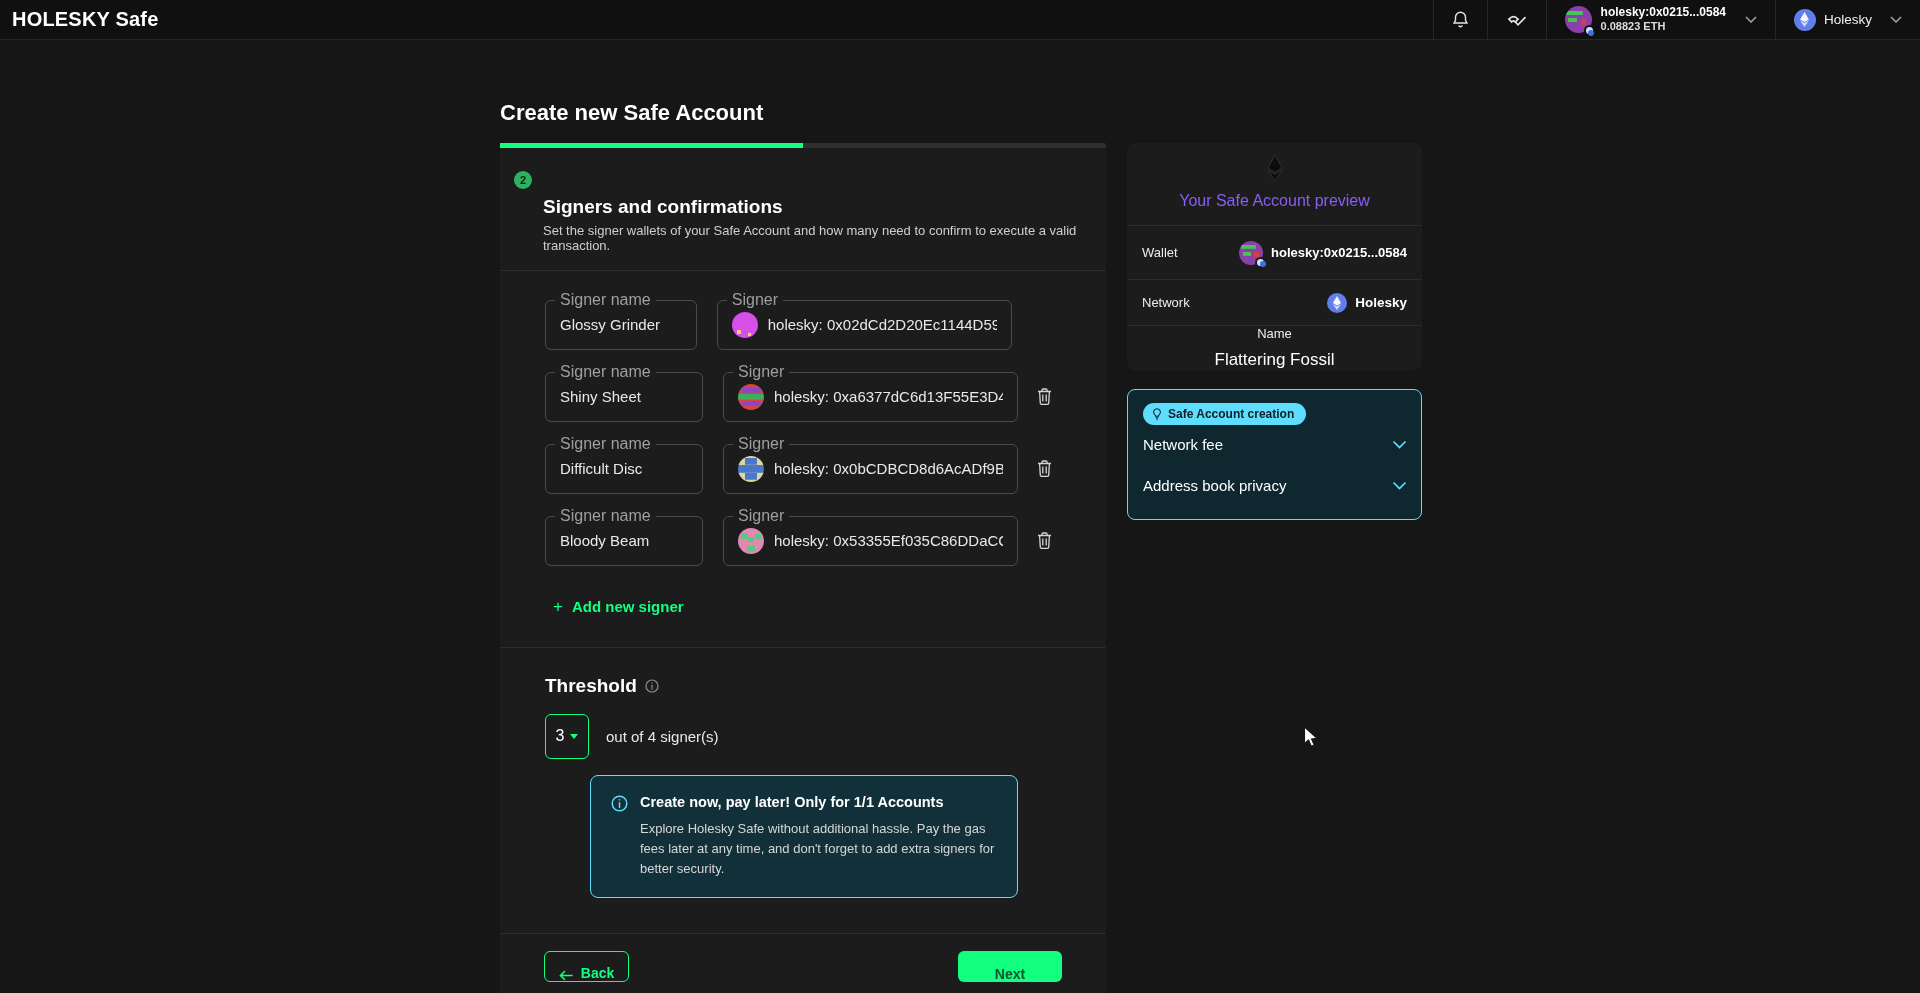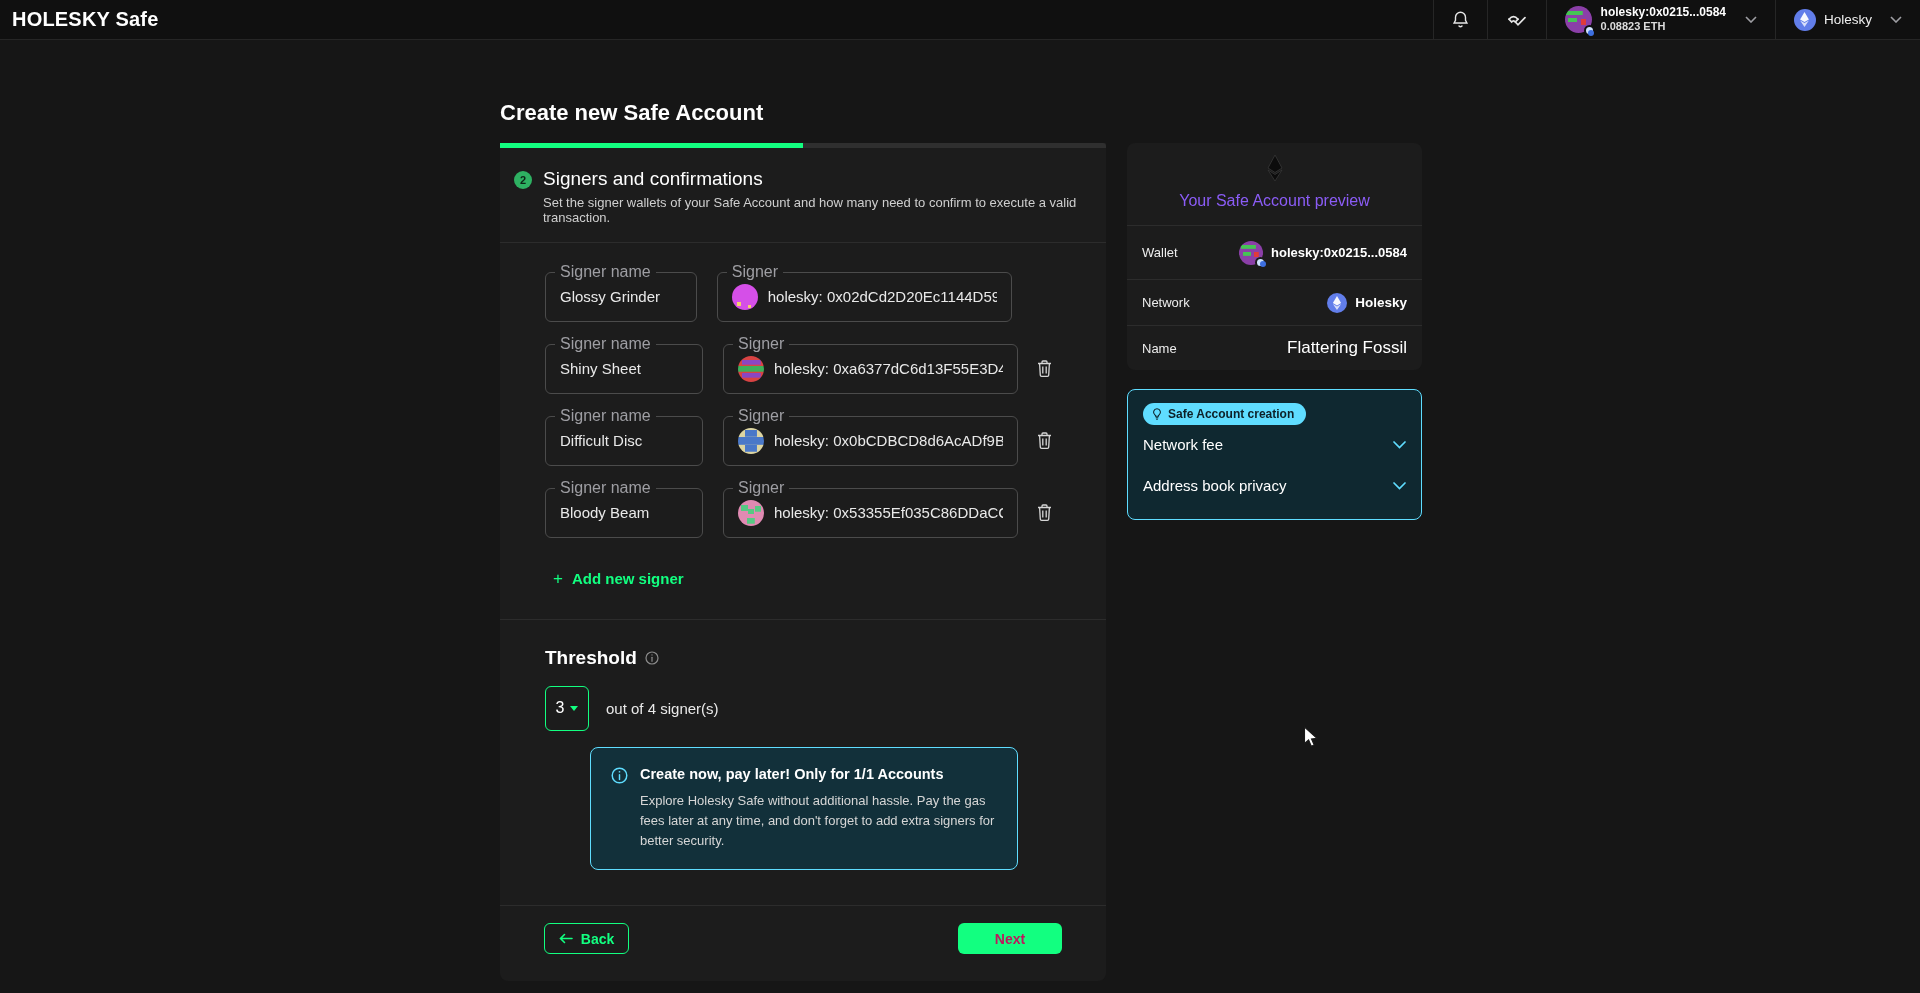--- a/index.html
+++ b/index.html
@@ -42,21 +42,21 @@
   
   .content-col{position:absolute;left:500px;top:100px;width:606px;}
   .page-title{font-size:22px;font-weight:700;color:#fff;margin-bottom:17px;}
   .main-card{background:var(--card);border-radius:0 0 8px 8px;overflow:hidden;}
   .progress{height:5px;background:#2f2f2f;border-radius:3px 3px 0 0;}
   .progress-fill{height:100%;background:var(--green);}
 
   .step-head{display:flex;align-items:flex-start;gap:11px;padding:21px 26px 17px 14px;}
   .step-badge{width:18px;height:18px;border-radius:50%;background:var(--step);color:#0d2417;
     font-size:11px;font-weight:700;display:flex;align-items:center;justify-content:center;margin-top:2px;flex:0 0 auto;}
-  .step-title{font-size:19px;font-weight:400;color:#fff;line-height:1.1;}
+  .step-title{font-size:19px;font-weight:700;color:#fff;line-height:1.1;margin-top:28px;}
   .step-desc{font-size:13px;color:#cfcfcf;margin-top:5px;}
   .hr{height:1px;background:var(--divider);}
 
   .signers{padding:29px 44px 0 45px;}
   .signer-row{display:flex;align-items:center;margin-bottom:22px;}
   .field{position:relative;height:50px;border:1px solid var(--border);border-radius:6px;
     display:flex;align-items:center;padding:0 14px;cursor:text;}
   .field-label{position:absolute;top:-8px;left:9px;font-size:16px;color:var(--muted);
     background:var(--card);padding:0 5px;line-height:14px;}
   .f-name{width:158px;font-size:15px;color:var(--text);}
@@ -105,33 +105,33 @@
 
   .alert{margin:16px 44px 0 45px;background:var(--alertbg);border:1px solid var(--cyan);
     border-radius:8px;padding:18px 20px 18px 20px;display:flex;gap:12px;}
   .alert-icon{flex:0 0 auto;margin-top:1px;}
   .alert-title{font-size:14.5px;font-weight:700;color:#fff;}
   .alert-body{font-size:13px;color:#d6d6d6;margin-top:9px;line-height:1.55;max-width:455px;}
   .sec-gap{height:35px;}
 
   .btn-row{display:flex;align-items:center;justify-content:space-between;padding:17px 44px 27px 44px;}
   .btn{height:31px;border-radius:6px;font-size:14px;font-weight:700;font-family:inherit;
-    display:flex;align-items:center;justify-content:center;cursor:pointer;}
+    display:flex;align-items:flex-end;justify-content:center;cursor:pointer;}
   .btn-back{width:85px;background:none;border:1px solid var(--green);color:var(--green);gap:8px;}
-  .btn-next{width:104px;background:var(--green);border:none;color:#be185d;}
+  .btn-next{width:104px;background:var(--green);border:none;color:#14532d;}
 
   
   .aside{position:absolute;left:1127px;top:143px;width:295px;}
   .preview-card{background:var(--card);border-radius:8px;overflow:hidden;}
   .pv-head{padding:12px 0 15px 0;text-align:center;}
   .pv-diamond{display:inline-block;}
   .pv-title{font-size:16px;font-weight:400;color:#8b5cf6;margin-top:7px;}
   .pv-row{display:flex;align-items:center;justify-content:space-between;
     padding:0 15px;border-top:1px solid var(--divider);}
-  .pv-row.h54{height:54px;} .pv-row.h46{height:46px;} .pv-row.h45{height:45px;}
+  .pv-row.h54{height:54px;} .pv-row.h46{height:46px;} .pv-row.h45{height:45px;flex-direction:column;}
   .pv-label{font-size:13px;color:#ededed;}
   .pv-wallet{display:flex;align-items:center;gap:8px;}
   .pv-wallet .avatar-wrap{width:24px;height:24px;}
   .pv-wallet .conn-badge{border-color:var(--card);}
   .pv-addr{font-size:13px;font-weight:700;color:#fff;}
   .pv-net{display:flex;align-items:center;gap:8px;font-size:13.5px;font-weight:600;color:#fff;}
   .pv-net .net-circle{width:20px;height:20px;}
   .pv-name{font-size:17px;color:#fff;}
 
   .tips-card{margin-top:19px;background:var(--tipbg);border:1px solid var(--cyan);

